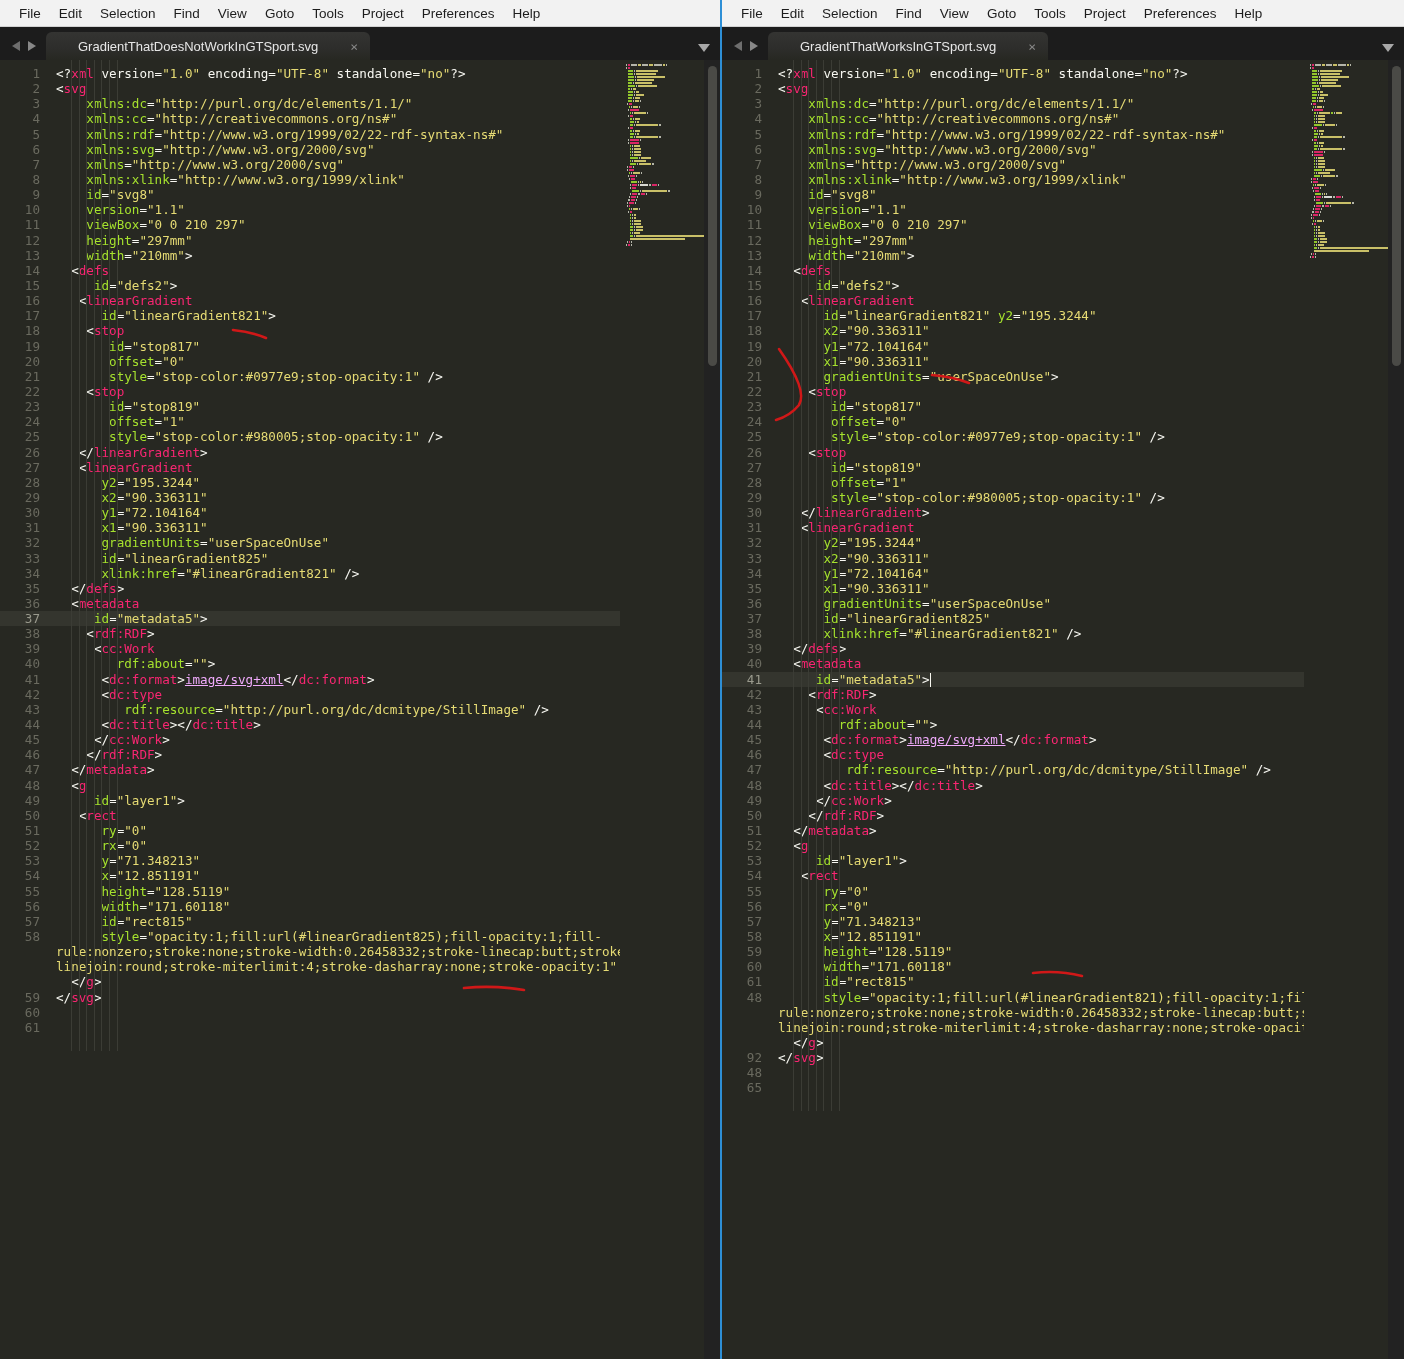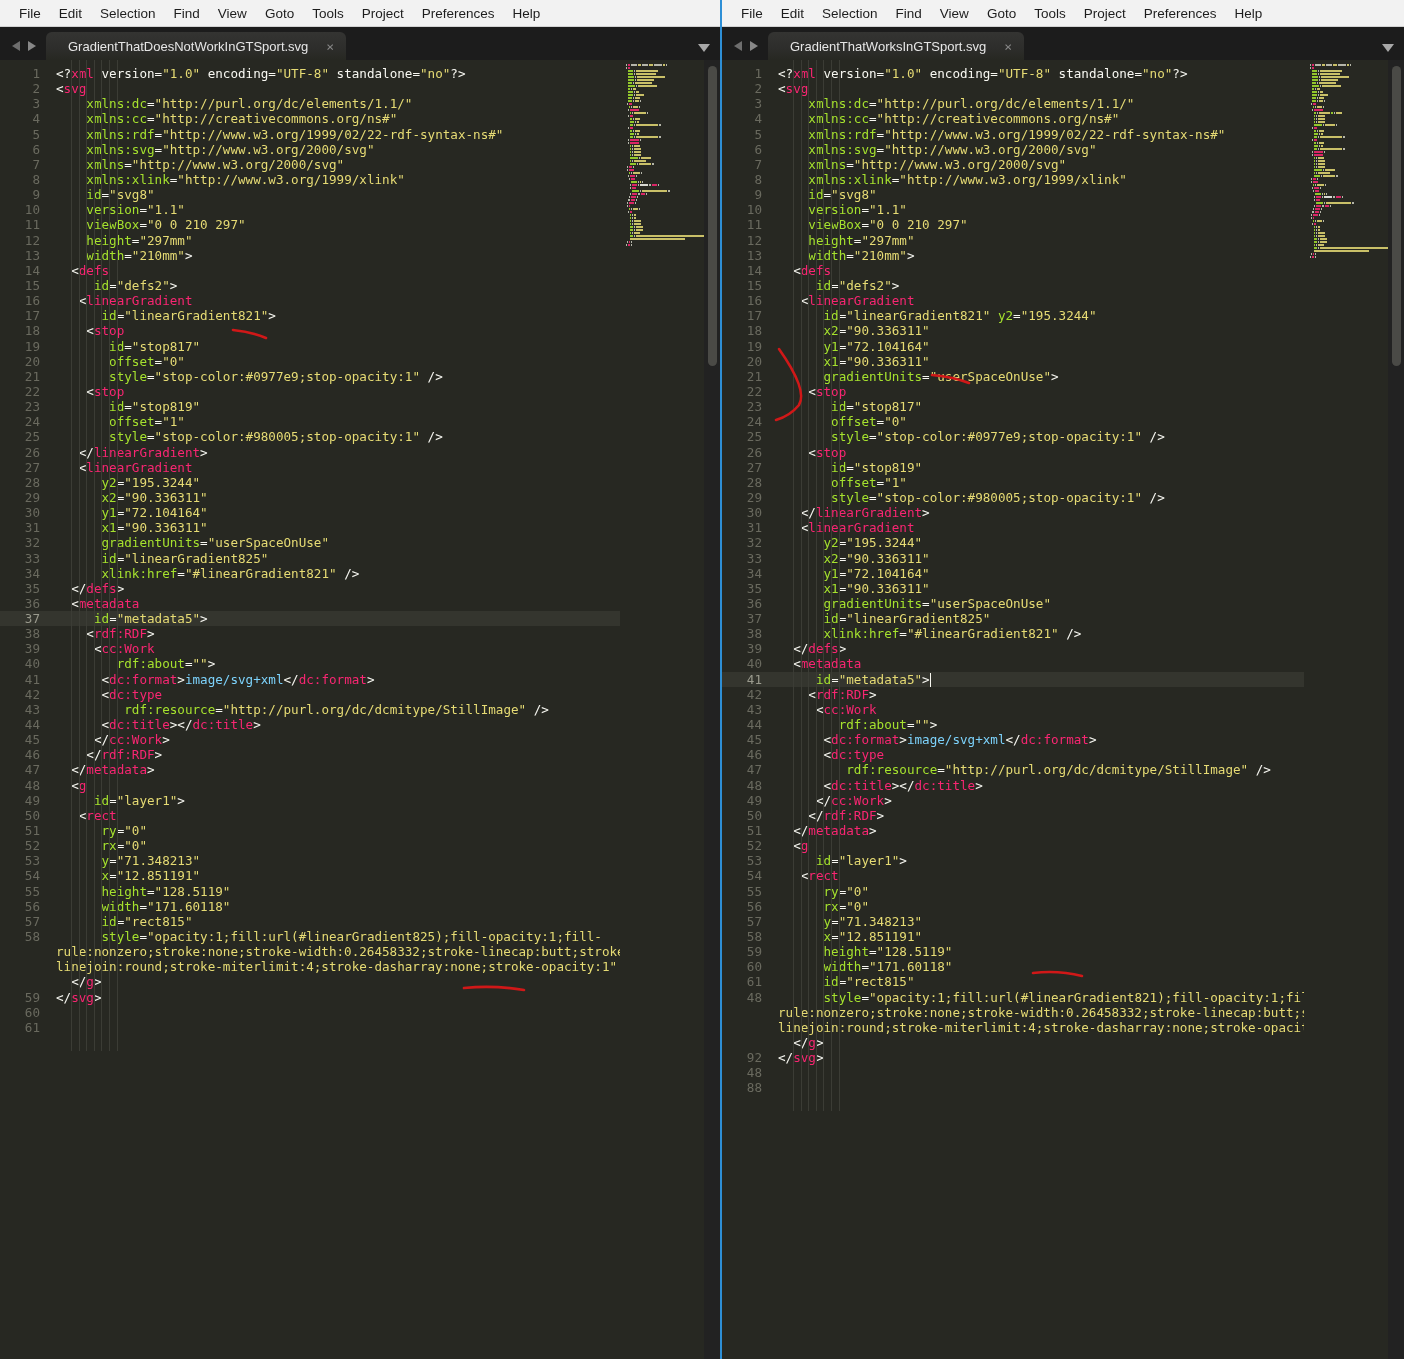--- a/index.html
+++ b/index.html
@@ -40,22 +40,22 @@
   }
   .tab-nav { display: flex; align-items: center; gap: 8px; padding: 0 10px 9px 12px; }
   .arrow { width: 0; height: 0; }
   .arrow.left  { border-top: 5px solid transparent; border-bottom: 5px solid transparent; border-right: 8px solid #6e6e6e; }
   .arrow.right { border-top: 5px solid transparent; border-bottom: 5px solid transparent; border-left: 8px solid #888; }
   .tab {
     height: 28px;
     background: linear-gradient(180deg,#343432 0%, #2d2d2b 60%, #272822 100%);
     border-top-left-radius: 6px; border-top-right-radius: 6px;
     display: flex; align-items: center;
-    padding: 0 12px 0 22px;
-    gap: 18px;
+    padding: 0 12px 0 32px;
+    gap: 32px;
   }
   .tab-label {
     font-family: "Liberation Sans", sans-serif;
     font-size: 13px; color: #e6e6e6; white-space: nowrap;
   }
   .tab-close { font-size: 13px; color: #8a8a8a; line-height: 1; }
   .tabbar-menu {
     position: absolute; right: 10px; bottom: 8px;
     width: 0; height: 0;
     border-left: 6px solid transparent; border-right: 6px solid transparent;
@@ -94,21 +94,21 @@
     padding-left: 6px;
   }
   .line.wrap { height: auto; white-space: pre-wrap; }
   .line.active { background: #34352e; }
 
   
   .t-tag   { color: #f92672; }
   .t-attr  { color: #a6e22e; }
   .t-str   { color: #e6db74; }
   .t-punc  { color: #f8f8f2; }
-  .t-text  { color: #7dd3fc; }
+  .t-text  { color: #f0abfc; text-decoration: underline; }
 
   
   .guides { position: absolute; top: 0; left: 0; width: 100%; height: 100%; pointer-events: none; }
   .guide { position: absolute; top: 0; width: 1px; background: #3b3c35; }
 
   
   .caret {
     position: absolute; width: 1px; height: 14px;
     background: #f8f8f0;
   }
@@ -725,21 +725,21 @@
           <div class="ln">58</div>
           <div class="ln">59</div>
           <div class="ln">60</div>
           <div class="ln">61</div>
           <div class="ln">48</div>
           <div class="ln">&nbsp;</div>
           <div class="ln">&nbsp;</div>
           <div class="ln">&nbsp;</div>
           <div class="ln">92</div>
           <div class="ln">48</div>
-          <div class="ln">88</div>
+          <div class="ln">65</div>
         </div>
       <div class="code-area" id="code-right">
         <div class="guides" id="guides-right">
             <div class="guide" style="left: 21.16px; height: 1051.35px;"></div>
             <div class="guide" style="left: 28.74px; height: 1051.35px;"></div>
             <div class="guide" style="left: 36.32px; height: 1051.35px;"></div>
             <div class="guide" style="left: 43.9px; height: 1051.35px;"></div>
             <div class="guide" style="left: 51.48px; height: 1051.35px;"></div>
             <div class="guide" style="left: 59.06px; height: 1051.35px;"></div>
             <div class="guide" style="left: 66.64px; height: 1051.35px;"></div>

